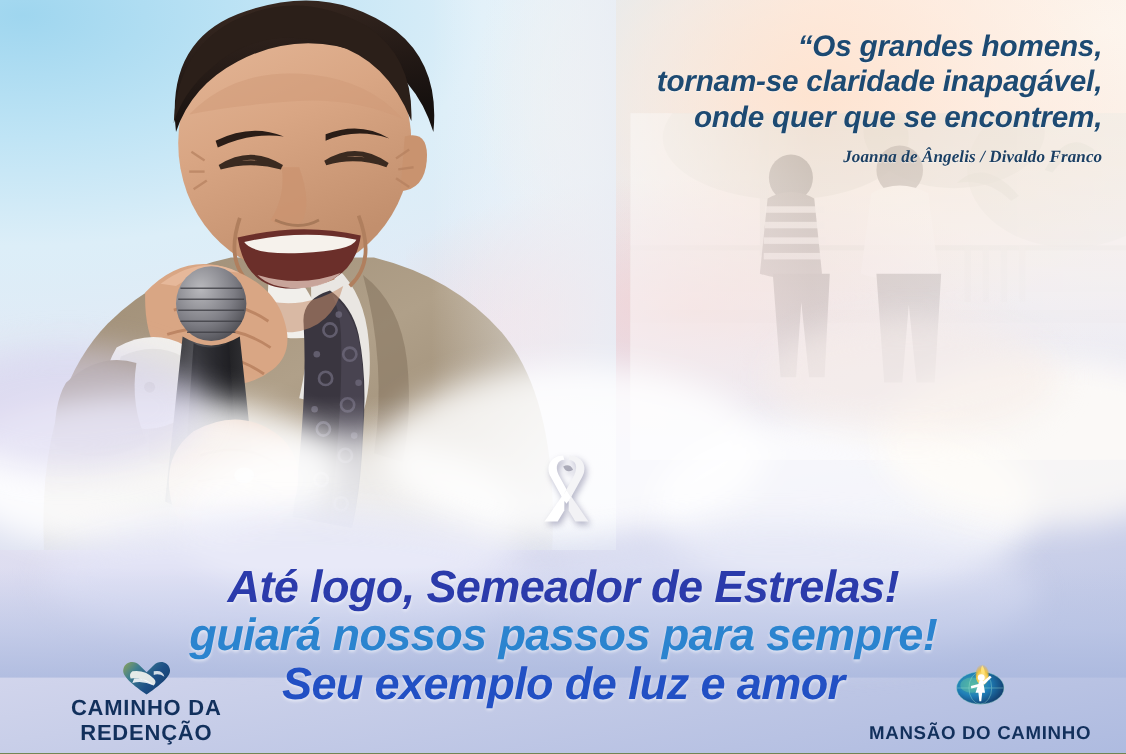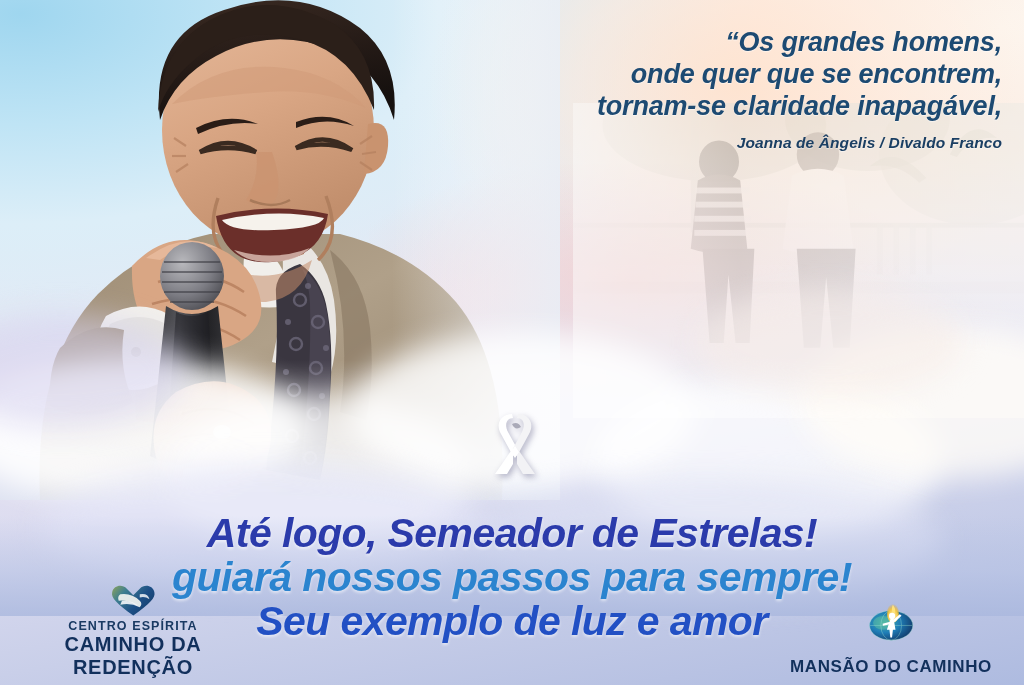--- a/index.html
+++ b/index.html
@@ -66,20 +66,21 @@
     color:#1d4a72;
     letter-spacing:-.2px;
     white-space:nowrap;
     text-shadow:0 1px 1px rgba(255,255,255,.55);
   }
   .quote-attrib{
     margin-top:12px;
     font-style:italic;font-weight:bold;font-size:15.5px;
     color:#1b3f63;letter-spacing:.1px;
     text-shadow:0 1px 1px rgba(255,255,255,.5);
+    font-family:Liberation Serif, serif;
   }
 
   
   .ribbon{position:absolute;left:489px;top:408px;width:52px;height:72px;}
   .ribbon svg{width:100%;height:100%;display:block;
     filter:drop-shadow(2px 3px 3px rgba(90,90,130,.45));}
 
   
   .headline{
     position:absolute;left:0;right:0;top:512px;text-align:center;
@@ -327,22 +328,22 @@
       <div class="cloud c5"></div>
       <div class="cloud c6"></div>
     <div class="cloud c7"></div>
       <div class="cloud c8"></div>
       <div class="cloud c9"></div>
     <div class="haze"></div>
   </div>
 
   <div class="quote-block">
     <div class="quote-line">“Os grandes homens,</div>
+    <div class="quote-line">tornam-se claridade inapagável,</div>
     <div class="quote-line">onde quer que se encontrem,</div>
-    <div class="quote-line">tornam-se claridade inapagável,</div>
     <div class="quote-attrib">Joanna de Ângelis / Divaldo Franco</div>
   </div>
 
   <div class="ribbon">
     <svg viewBox="0 0 52 72">
       <path d="M26 14 C18 2 4 8 8 20 C11 30 20 40 26 48 C32 40 41 30 44 20 C48 8 34 2 26 14 Z" fill="none"></path>
       <path d="M23 6 C12 6 6 16 12 26 L24 48 L30 44 L19 24 C15 16 18 10 24 10 Z" fill="#ffffff"></path>
       <path d="M29 6 C40 6 46 16 40 26 L28 48 L22 44 L33 24 C37 16 34 10 28 10 Z" fill="#f4f4f6"></path>
       <path d="M24 40 L6 66 L18 66 L24 56 Z" fill="#ffffff"></path>
       <path d="M28 40 L46 66 L34 66 L28 56 Z" fill="#f2f2f5"></path>
@@ -367,21 +368,20 @@
             <stop offset="70%" stop-color="#1d4f86"></stop>
             <stop offset="100%" stop-color="#16406f"></stop>
           </linearGradient>
         </defs>
         <path d="M30 40 C10 26 2 18 4 11 C6 3 16 1 22 7 L30 15 L38 7 C44 1 54 3 56 11 C58 18 50 26 30 40 Z" fill="url(#hg)"></path>
         <path d="M14 14 q14 -2 24 8 q4 4 0 8 q-14 -10 -26 -8 q-2 -5 2 -8z" fill="#f2f4f0" opacity=".92"></path>
         <path d="M16 22 q14 -1 22 8 q-12 -6 -24 -3z" fill="#ffffff" opacity=".85"></path>
         <path d="M38 14 q10 -2 12 6 q-6 -4 -12 -2z" fill="#ffffff" opacity=".8"></path>
       </svg>
     </div>
-    <div class="logo-t1">CENTRO ESPÍRITA</div>
     <div class="logo-t2">CAMINHO DA REDENÇÃO</div>
   </div>
 
   <div class="logo-right">
     <div class="logo-mark">
       <svg viewBox="0 0 56 44">
         <defs>
           <radialGradient id="gg" cx="0.35" cy="0.4" r="0.75">
             <stop offset="0%" stop-color="#4fb3a0"></stop>
             <stop offset="45%" stop-color="#1f7fb8"></stop>

